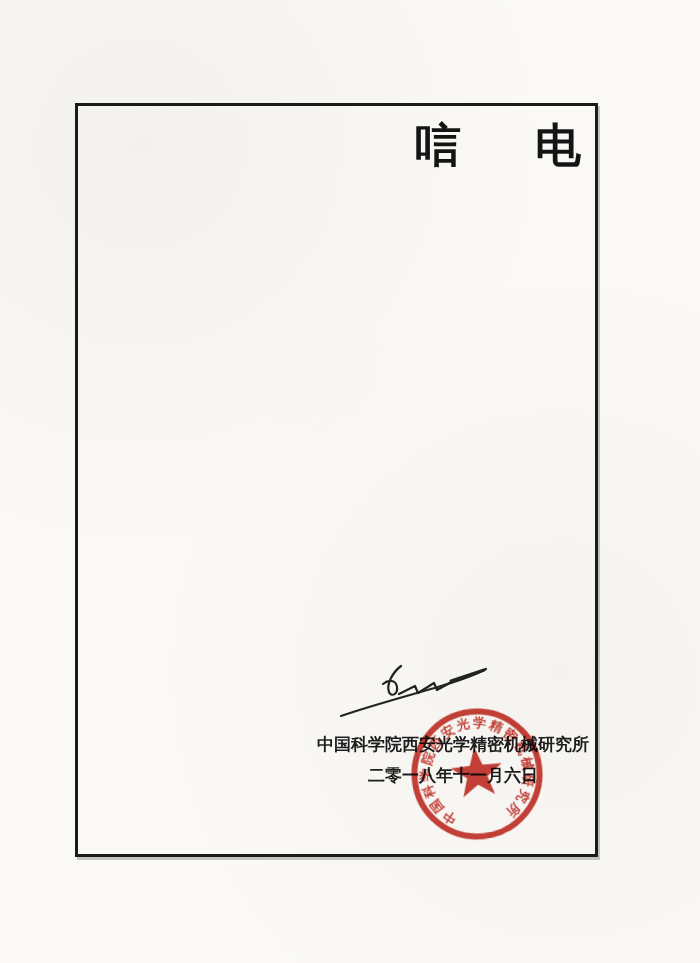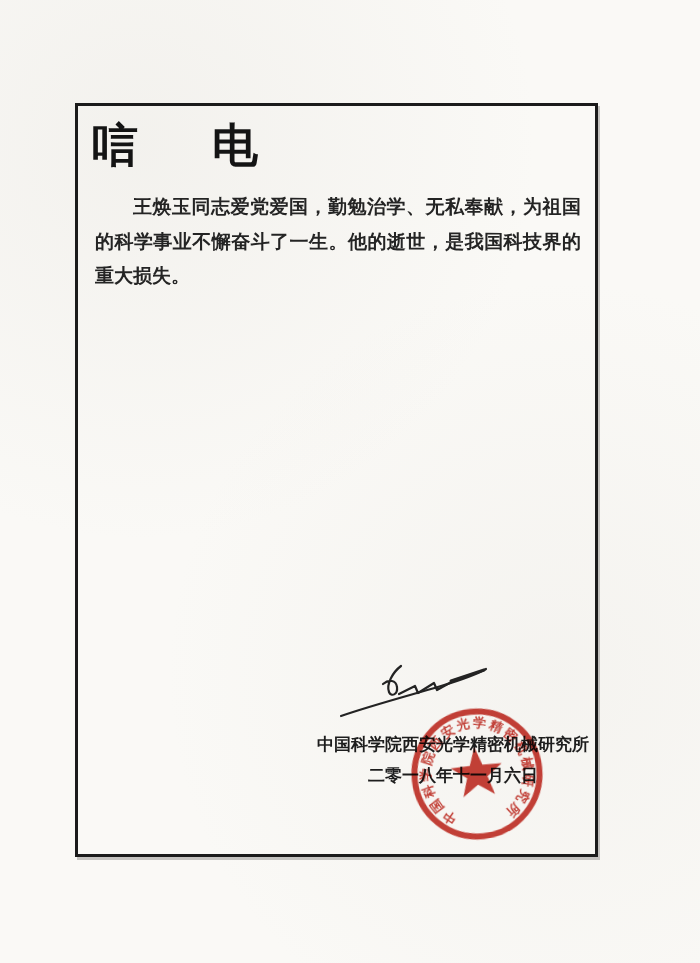--- a/index.html
+++ b/index.html
@@ -28,21 +28,21 @@
     border: 3px solid #1b1b1b;
     box-shadow: 2px 3px 0 rgba(110,108,104,0.38);
     background: transparent;
   }
   .title {
     position: absolute;
     left: 0;
     right: 0;
     top: 14px;
     margin: 0;
-    text-align: left;
+    text-align: right;
     font-size: 46px;
     line-height: 50px;
     font-weight: 900;
     letter-spacing: 14px;
     text-indent: 14px;
     color: #141414;
   }
   .body-text {
     position: absolute;
     left: 17px;
@@ -88,21 +88,20 @@
 </head>
 <body>
 
 <div class="page">
 
   <div class="frame">
 
     <h1 class="title">唁　电</h1>
 
     <div class="body-text">
-      <p class="para">王焕玉同志爱党爱国，勤勉治学、无私奉献，为祖国的科学事业不懈奋斗了一生。他的逝世，是我国科技界的重大损失。</p>
     </div>
 
   </div>
 
   <svg class="signature-svg" viewBox="0 0 160 72">
     <g fill="none" stroke="#232323" stroke-linecap="round" stroke-linejoin="round">
       <path stroke-width="2.2" d="M 8 66 C 40 55, 78 45, 108 36 C 128 30, 144 24, 153 19"></path>
       <path stroke-width="2.2" d="M 68 16 C 60 22, 53 34, 56 42 C 58 47, 65 45, 64 37 C 63 30, 56 29, 50 34"></path>
       <path stroke-width="2.2" d="M 66 44 L 82 36 L 85 43 L 101 33 L 104 40 L 122 30"></path>
       <path stroke-width="3" d="M 118 31 L 151 20"></path>

